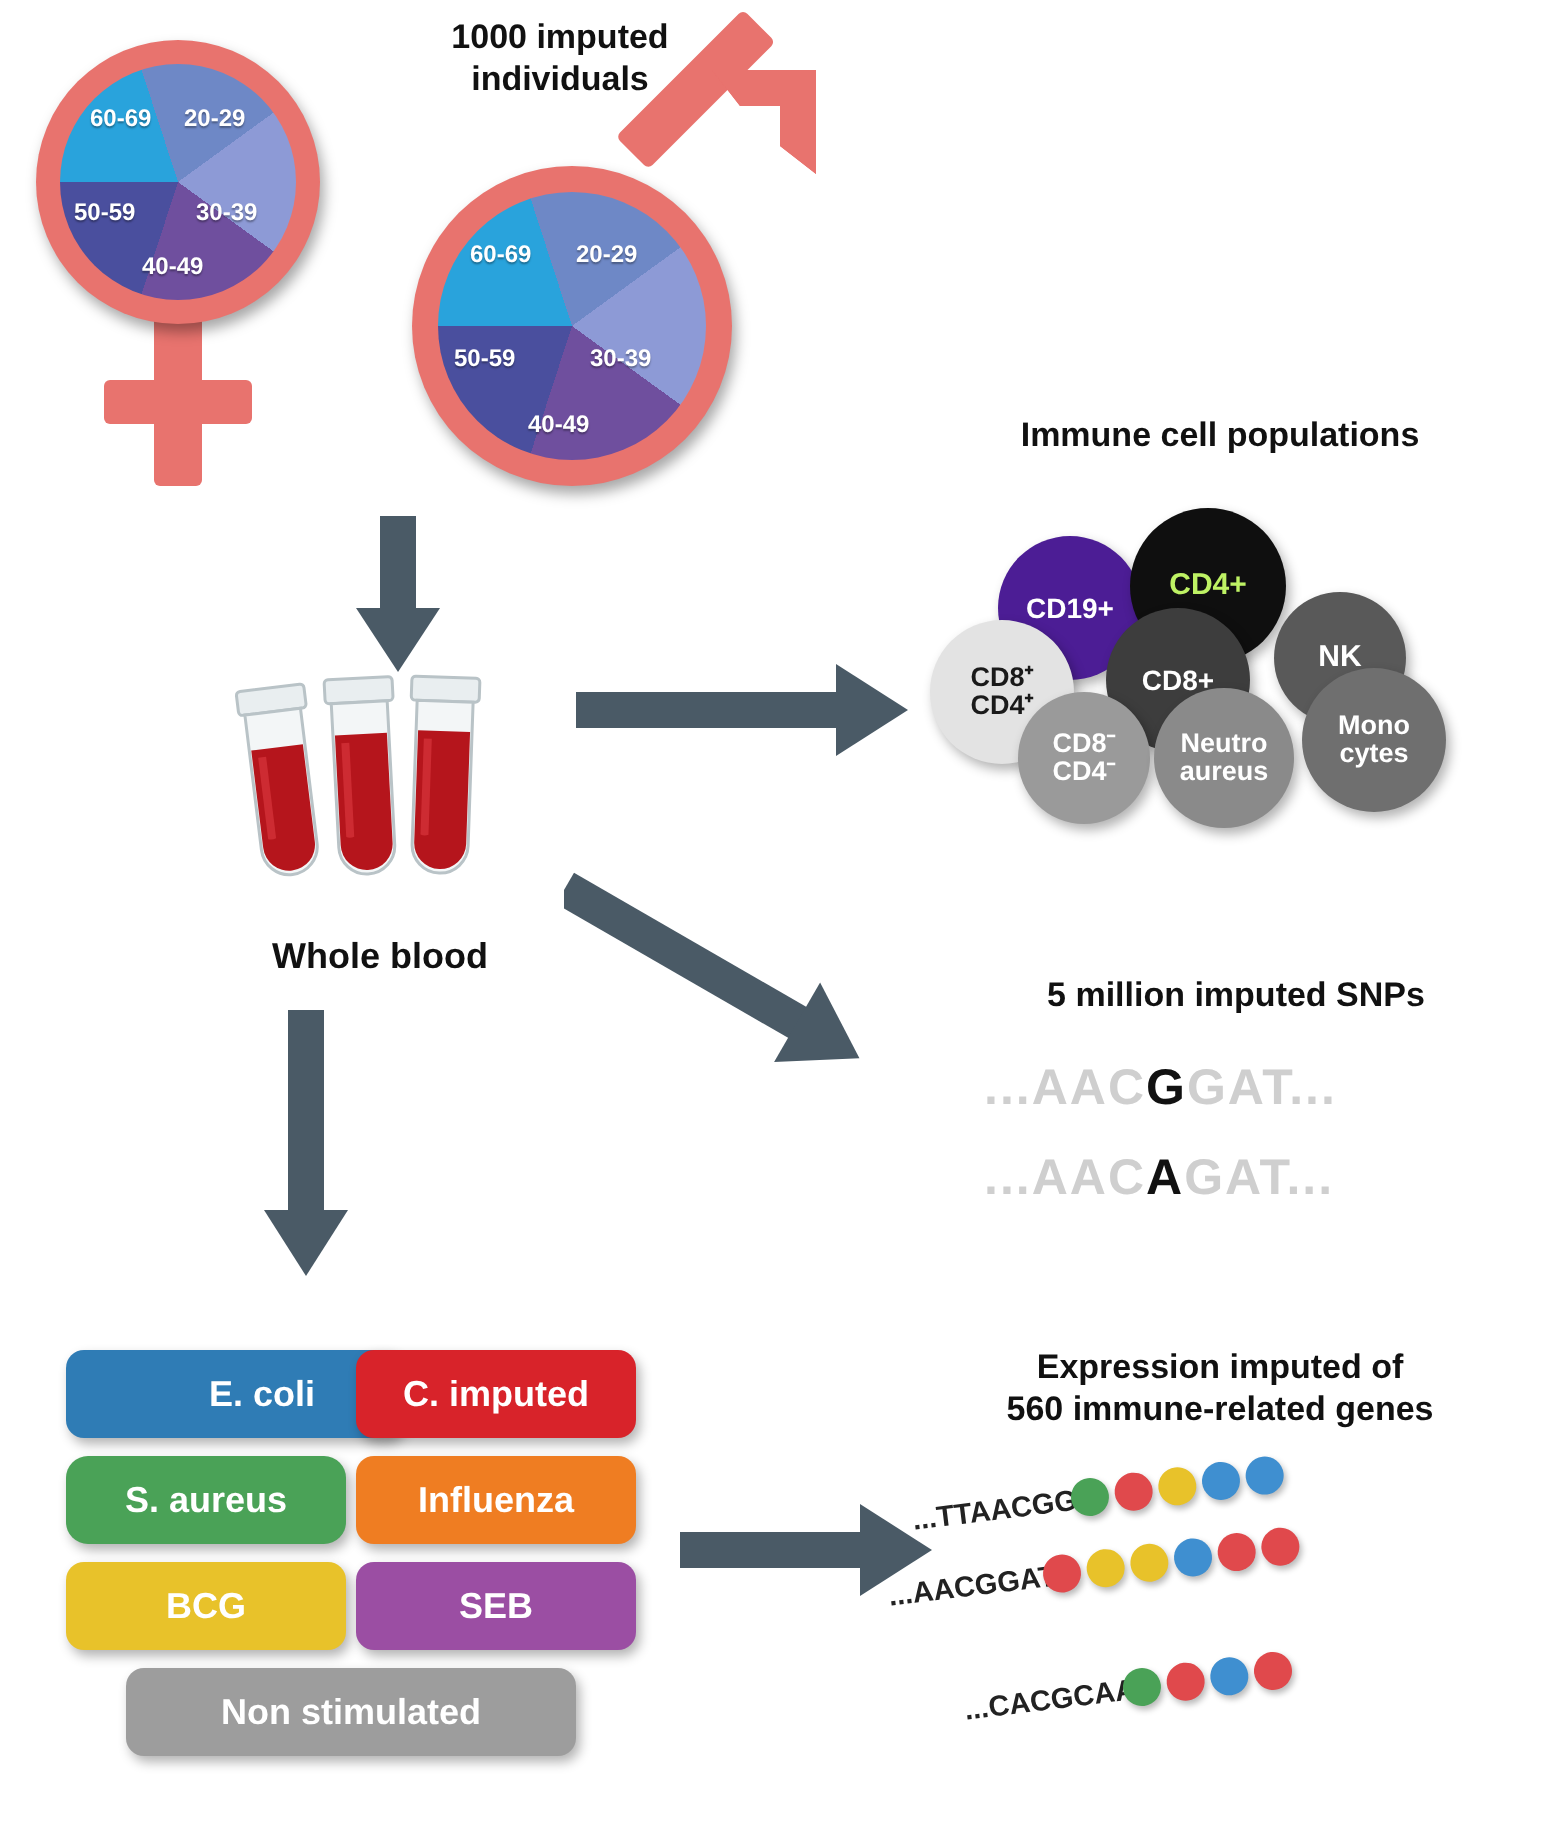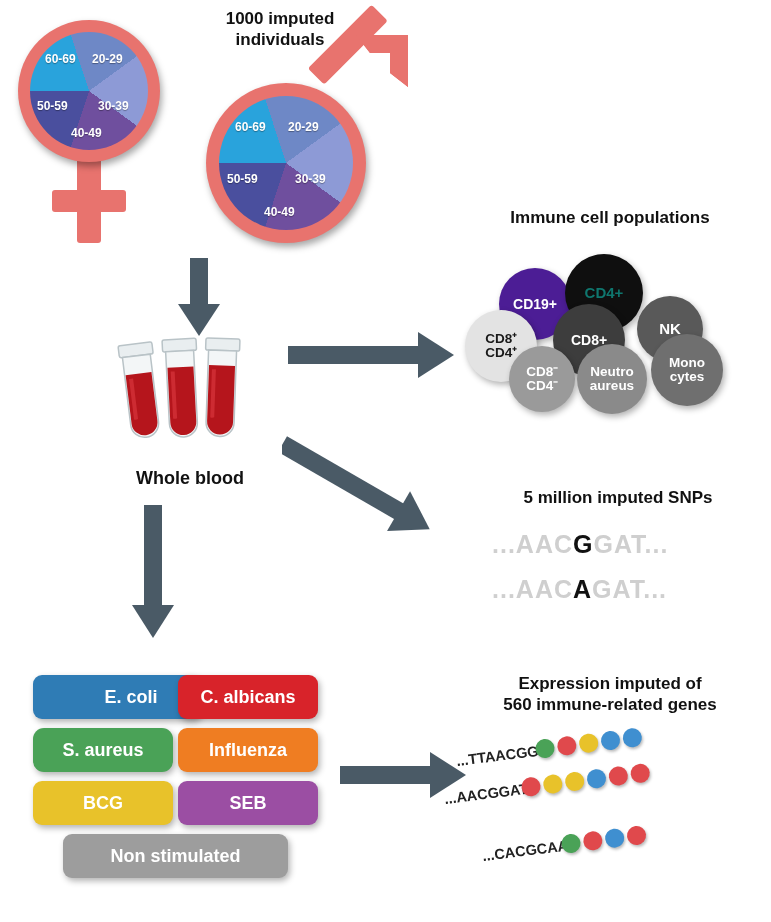--- a/index.html
+++ b/index.html
@@ -213,21 +213,21 @@
   <rect x="14" y="0" width="18" height="105" fill="#4a5a66"></rect>
   <polygon points="2,100 44,100 23,133" fill="#4a5a66"></polygon>
 </svg>
 
 <div class="abs heading" style="left:455px; top:207px; width:310px;">Immune cell populations</div>
 
 <div class="abs" style="left:465px; top:248px; width:300px; height:165px;">
   <div class="cell" style="left:34px; top:20px; width:72px; height:72px; background:#4c1d95; color:#fff; font-size:14px;justify-content:center;">
     <span>CD19+</span>
   </div>
-  <div class="cell" style="left:100px; top:6px; width:78px; height:78px; background:#0f0f0f; color:#0f766e; font-size:15px;">
+  <div class="cell" style="left:100px; top:6px; width:78px; height:78px; background:#0f0f0f; color:#bef264; font-size:15px;">
     <span>CD4+</span>
   </div>
   <div class="cell" style="left:0px; top:62px; width:72px; height:72px; background:#e3e3e3; color:#1a1a1a; font-size:13.5px;">
     <span style="white-space:pre-line;">CD8⁺
 CD4⁺</span>
   </div>
   <div class="cell" style="left:88px; top:56px; width:72px; height:72px; background:#3d3d3d; color:#fff; font-size:14px;">
     <span>CD8+</span>
   </div>
   <div class="cell" style="left:172px; top:48px; width:66px; height:66px; background:#595959; color:#fff; font-size:15px;">
@@ -253,21 +253,21 @@
   <span class="dots">...AAC</span><span class="hl">G</span><span class="dots">GAT...</span>
 </div>
 <div class="snp-row" style="left:492px; top:575px;">
   <span class="dots">...AAC</span><span class="hl">A</span><span class="dots">GAT...</span>
 </div>
 
 <div class="stim" style="left:33px; top:675px; width:140px; height:44px; background:#2f7cb5;padding-left:28px;">
   <span>E. coli</span>
 </div>
 <div class="stim" style="left:178px; top:675px; width:140px; height:44px; background:#d8232a;">
-  <span>C. albicans</span>
+  <span>C. imputed</span>
 </div>
 <div class="stim" style="left:33px; top:728px; width:140px; height:44px; background:#4aa257;border-radius:11px;">
   <span>S. aureus</span>
 </div>
 <div class="stim" style="left:178px; top:728px; width:140px; height:44px; background:#ef7d22;">
   <span>Influenza</span>
 </div>
 <div class="stim" style="left:33px; top:781px; width:140px; height:44px; background:#e8c22a;">
   <span>BCG</span>
 </div>

